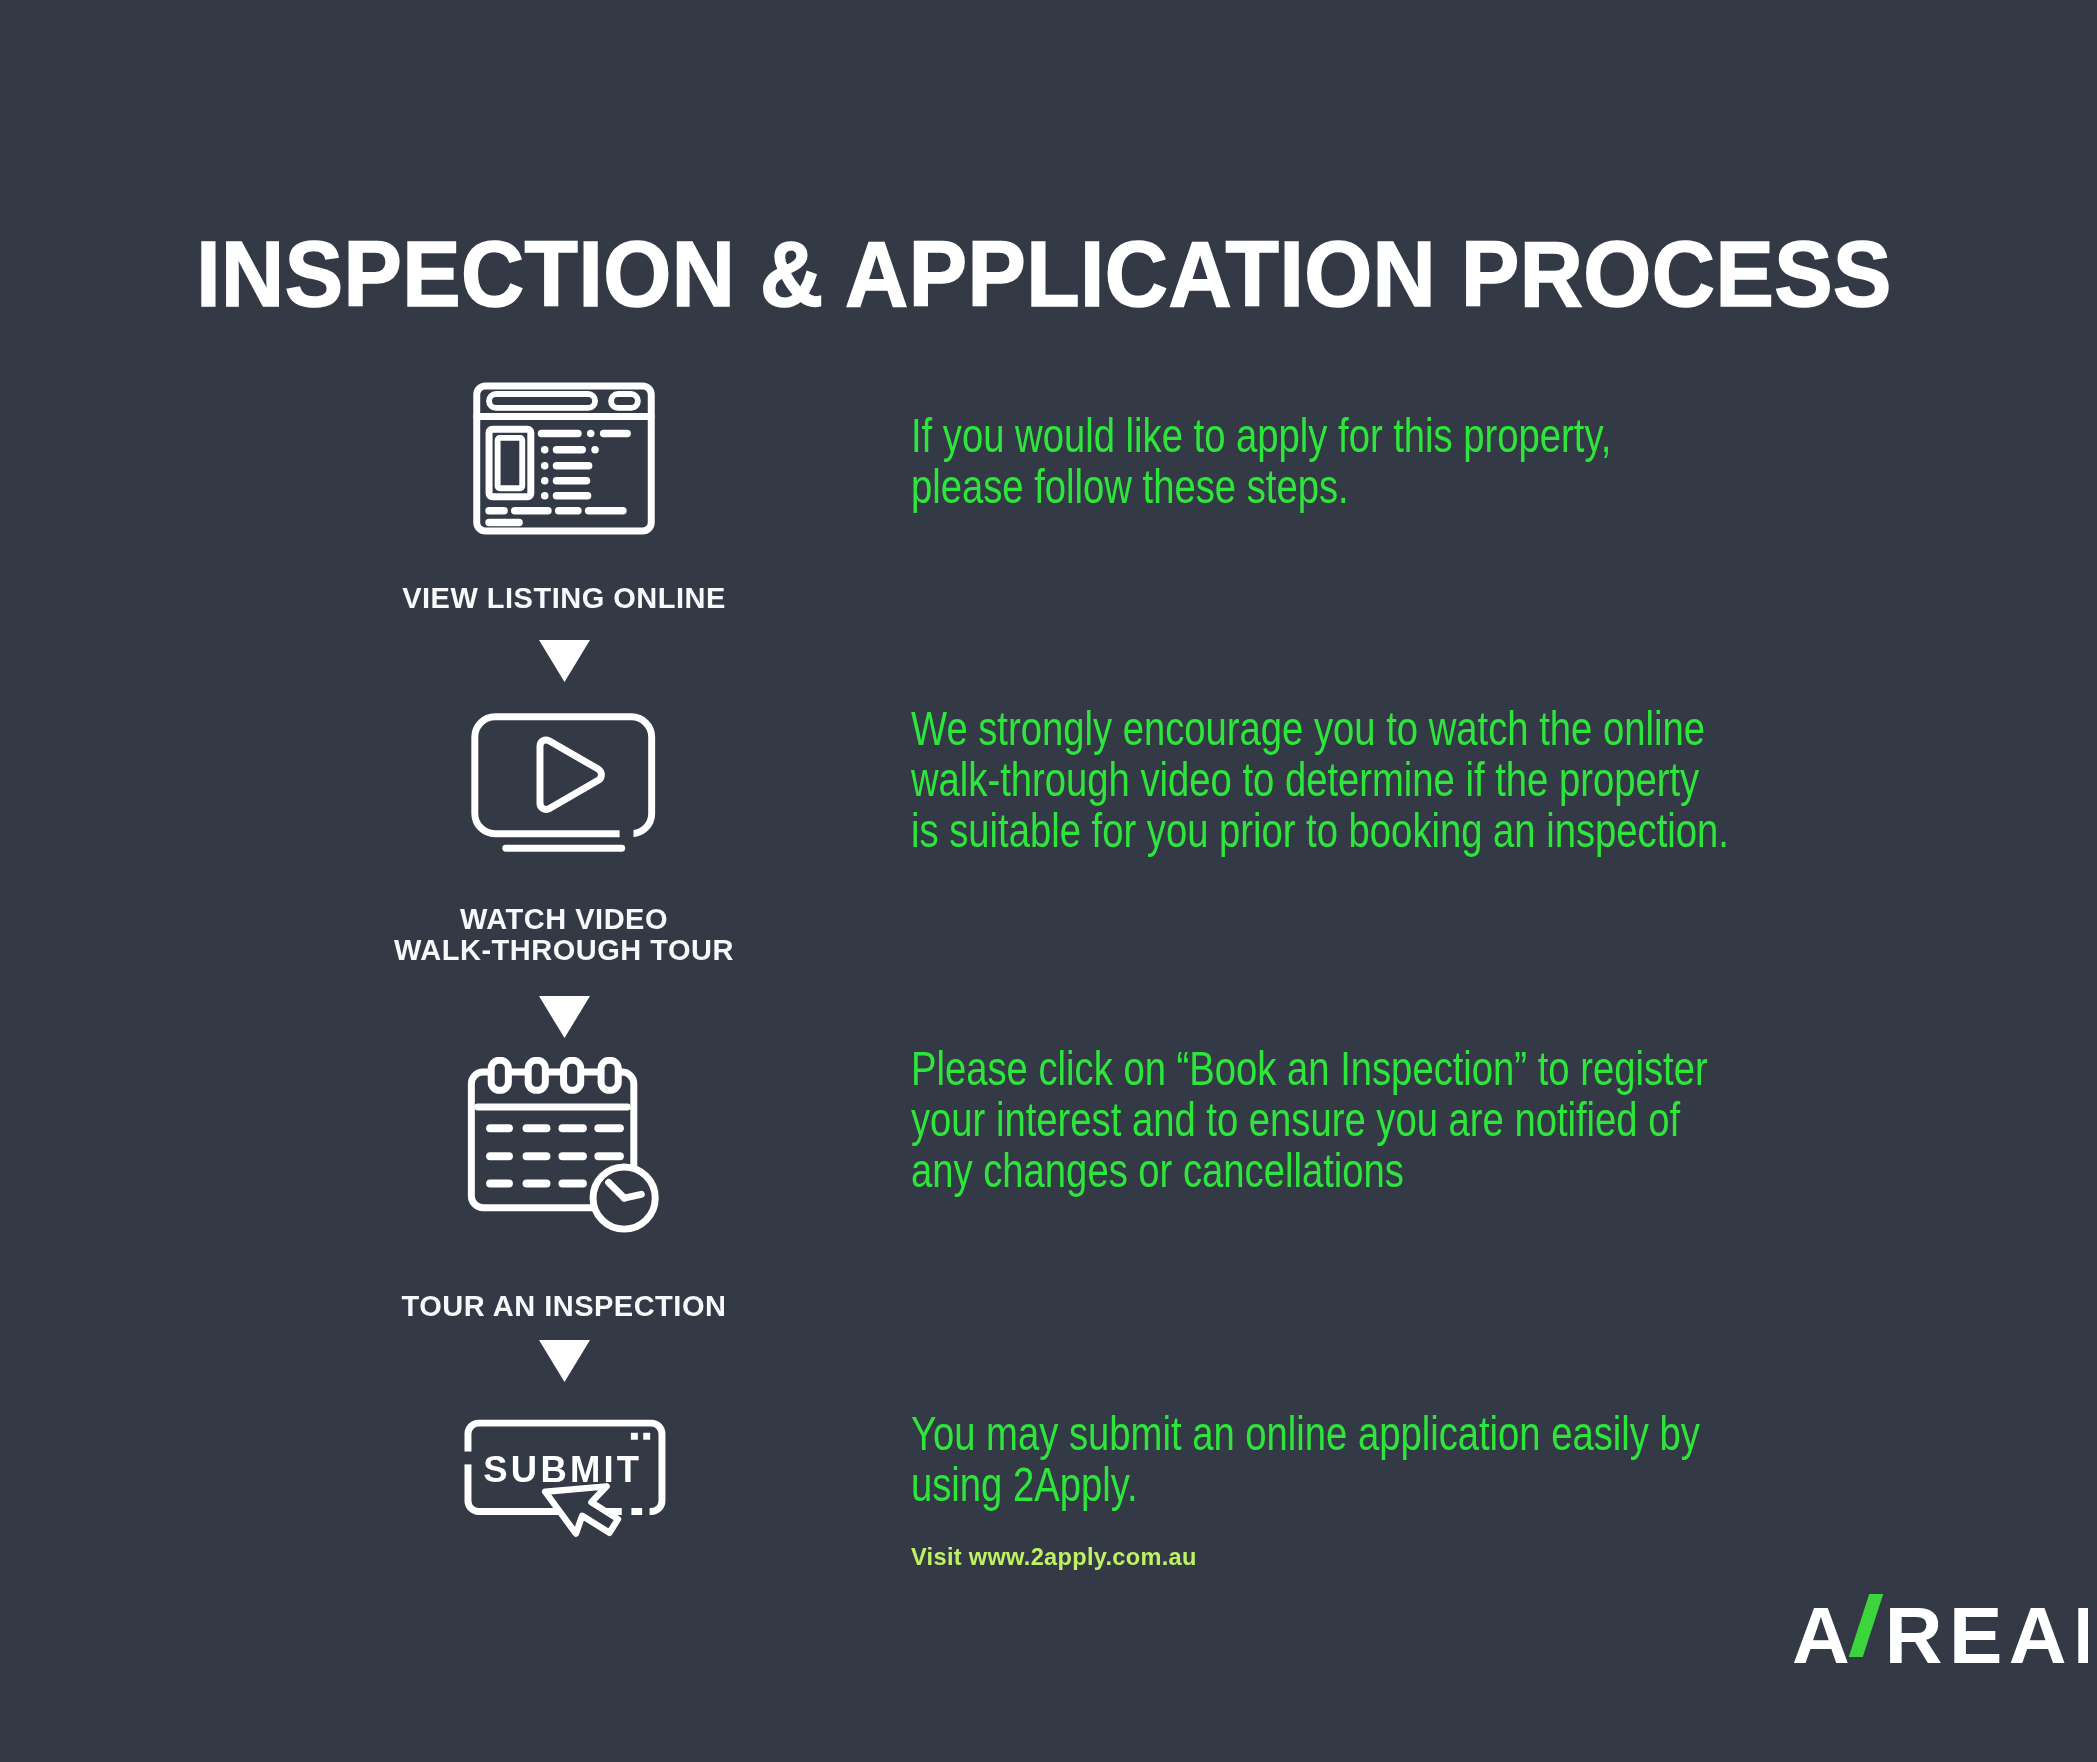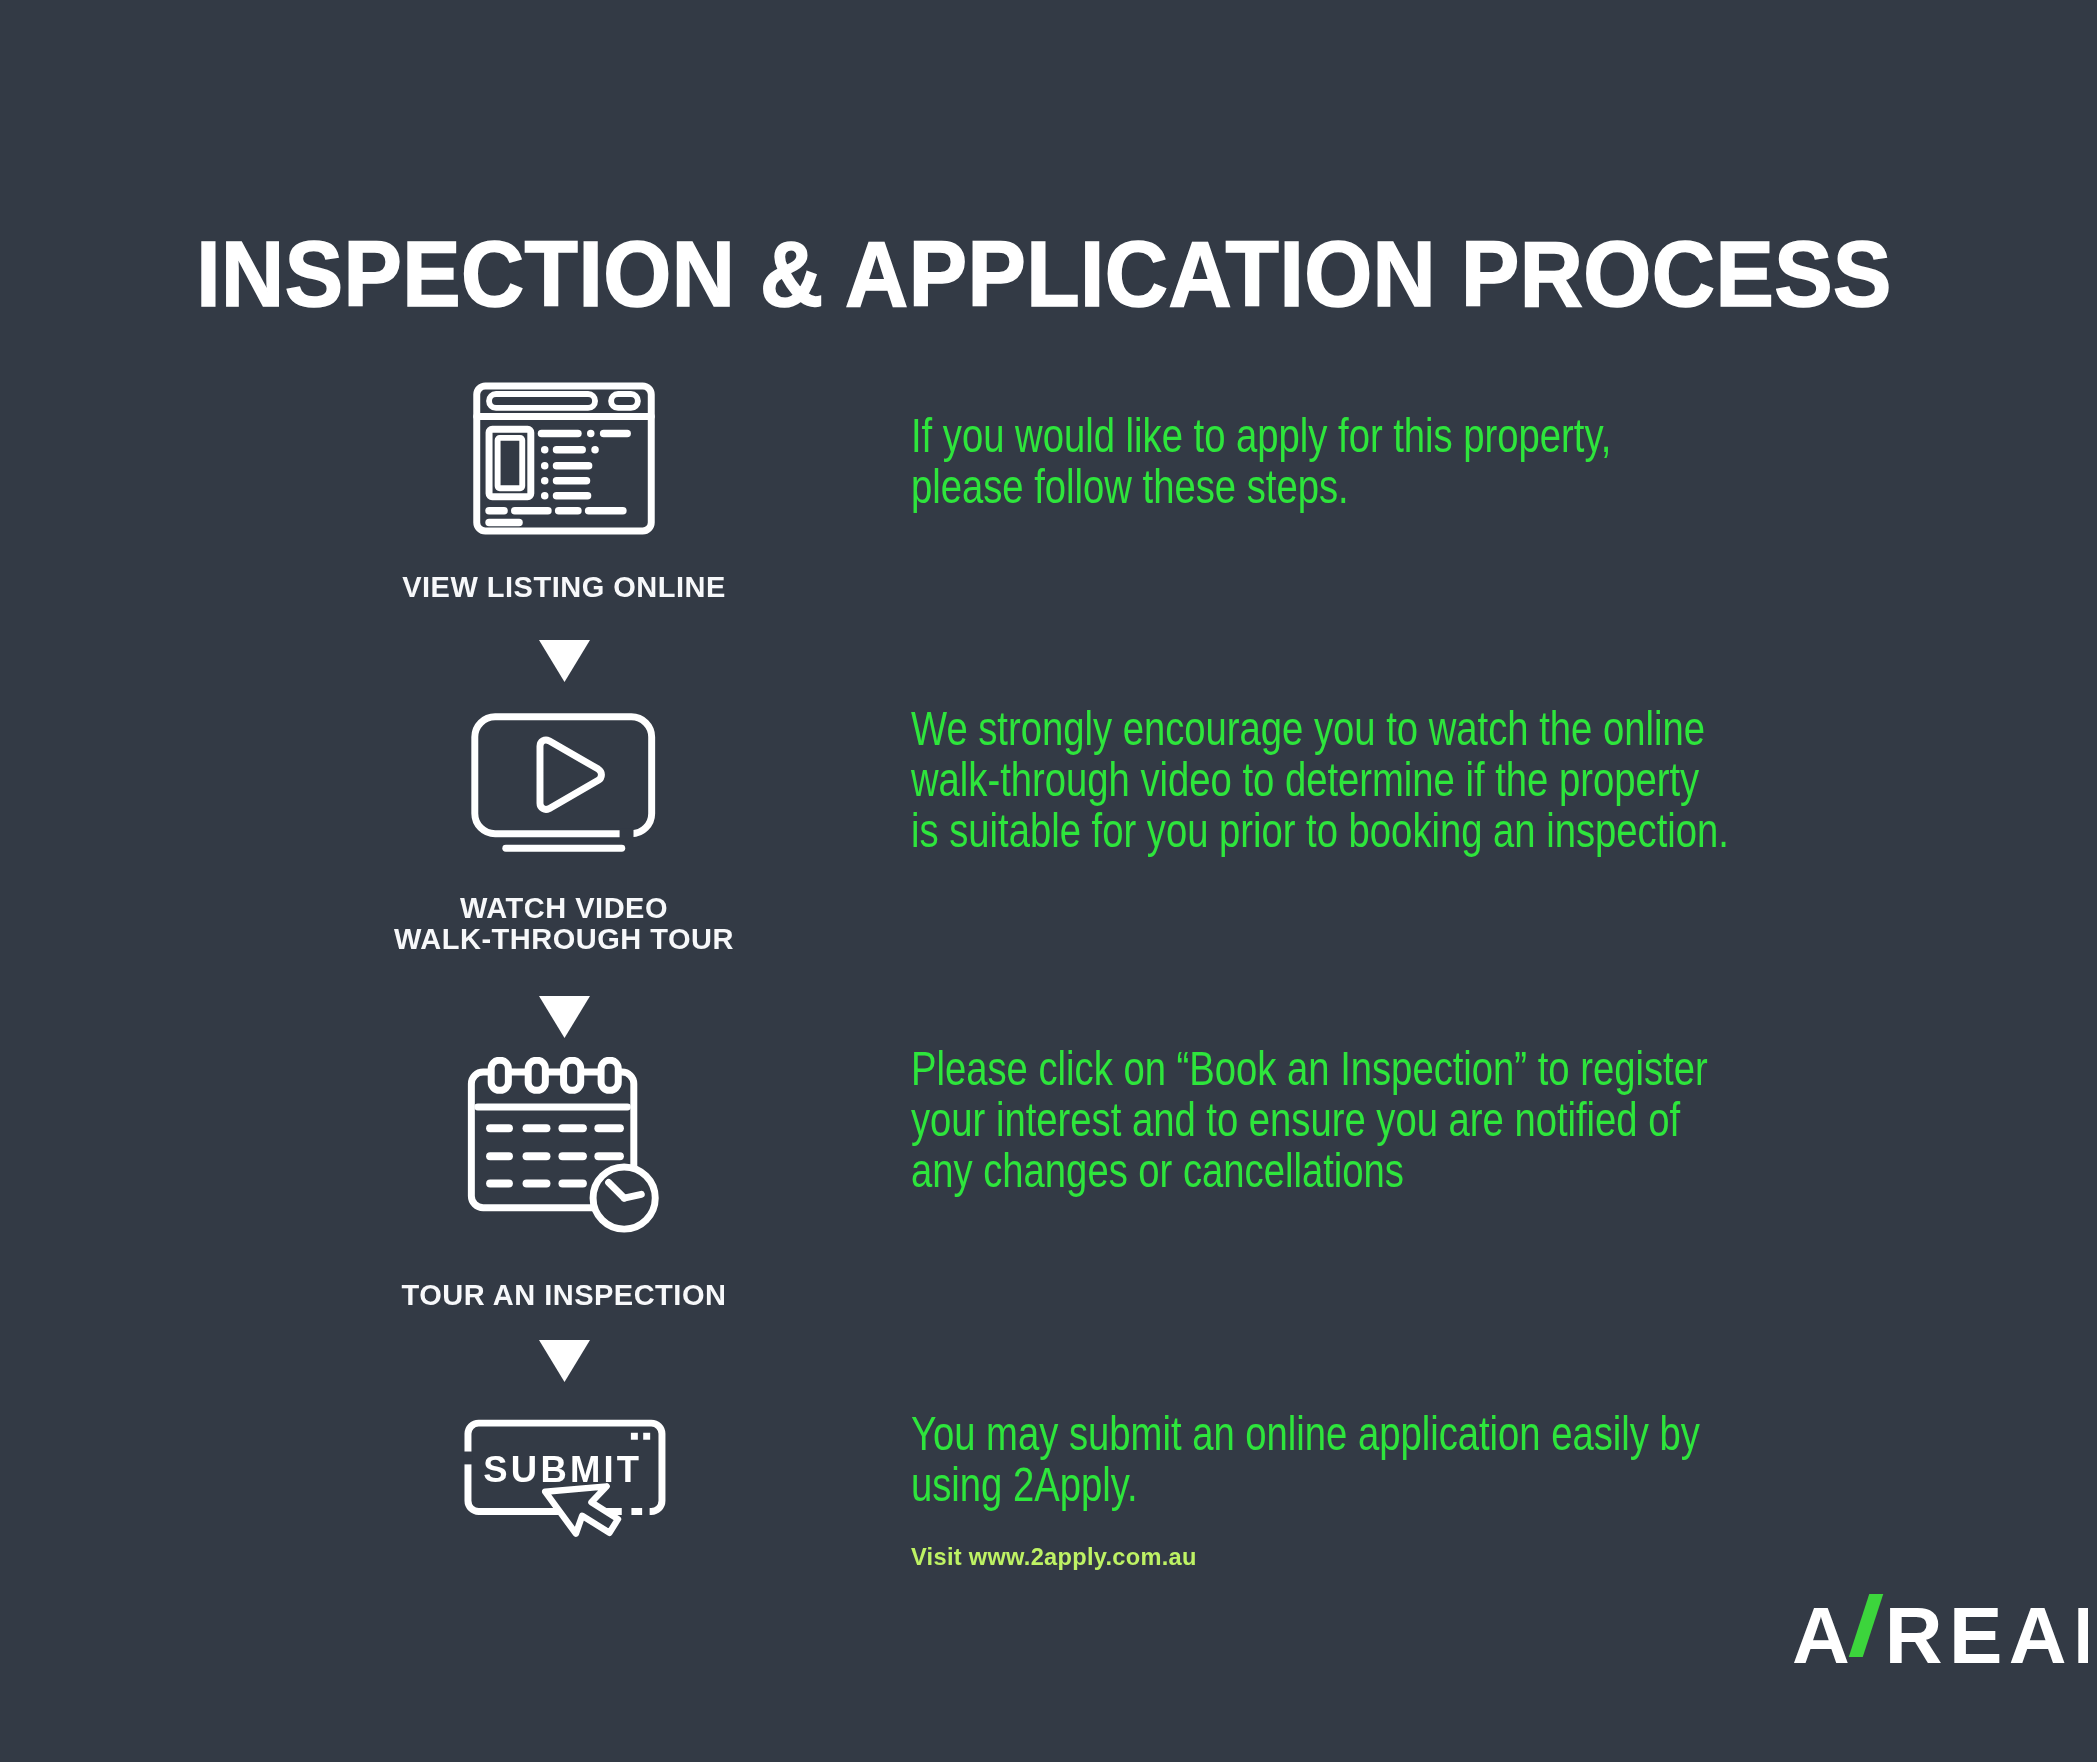--- a/index.html
+++ b/index.html
@@ -32,20 +32,21 @@
   
   .step-label{
     left:296px; width:536px;
     text-align:center;
     font-size:29px;
     font-weight:bold;
     letter-spacing:0.5px;
     line-height:31px;
     color:#f7f8fa;
     white-space:nowrap;
+    margin-top:11px;
   }
   .arrow{left:539px; width:51px; height:42px;}
 
   
   .desc{
     left:911px;
     color:#2EE53C;
     font-size:49px;
     line-height:51px;
     white-space:nowrap;

